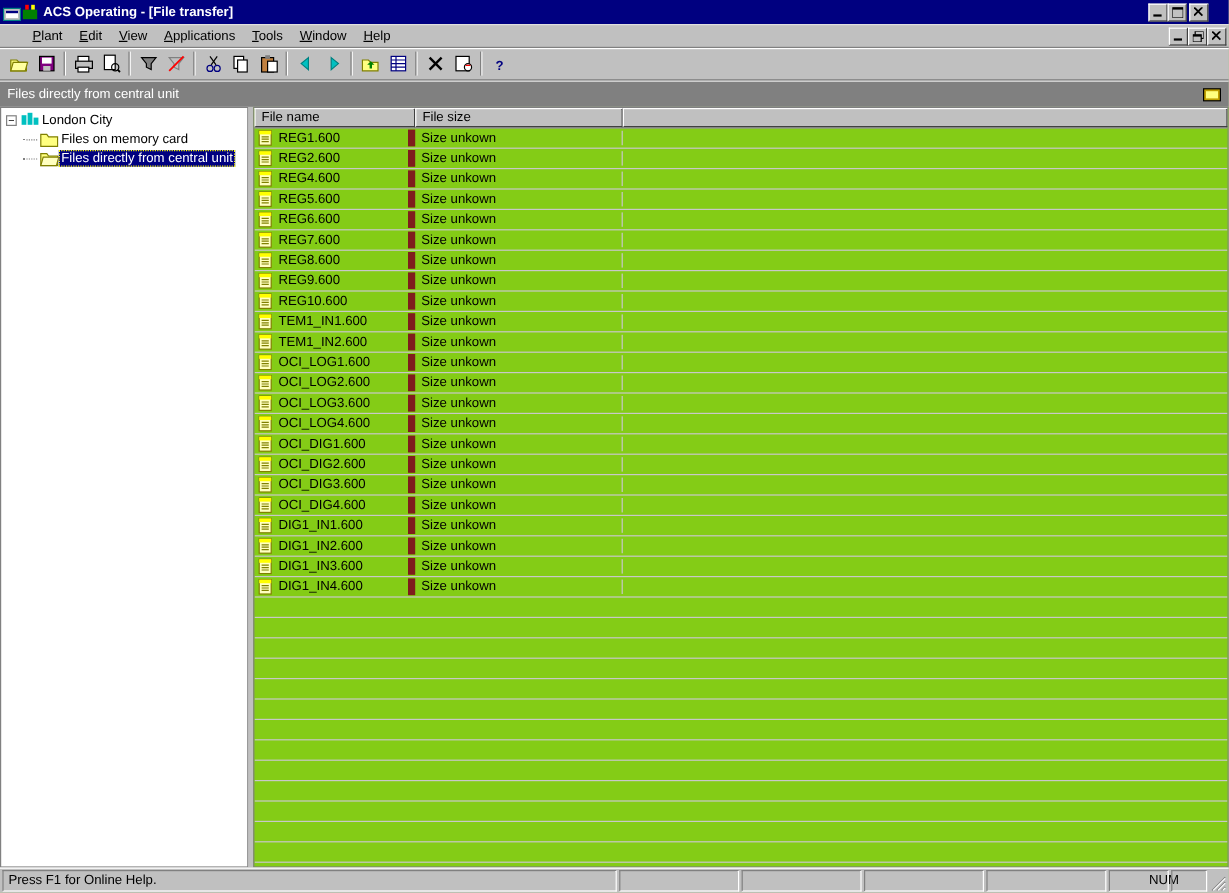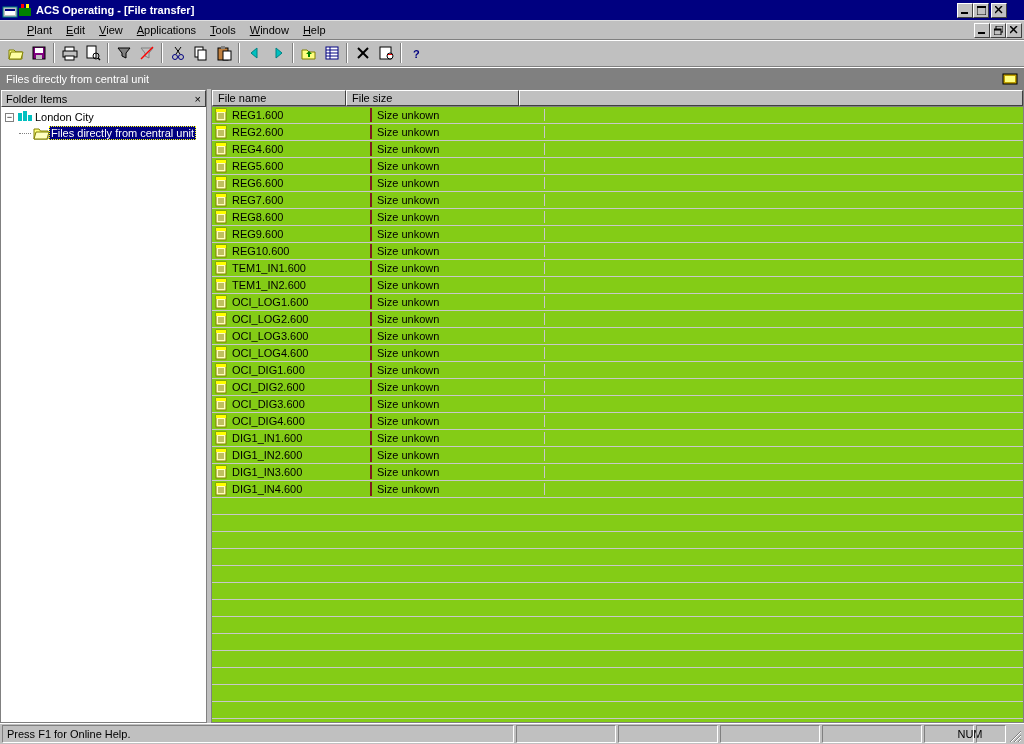--- a/index.html
+++ b/index.html
@@ -45,21 +45,21 @@
 .splitter { width:4px; background:#c0c0c0; cursor:col-resize; }
 
 .list-pane { flex:1; display:flex; flex-direction:column; border:1px solid #808080; background:#84cc16; overflow:hidden; }
 .list-hdr { height:17px; background:#c0c0c0; display:flex; border-bottom:1px solid #808080; }
 .col-hdr { border:1px solid; border-color:#fff #404040 #404040 #fff; display:flex; align-items:center; padding:0 5px; background:#c0c0c0; }
 .col-name { width:134px; }
 .col-size { width:173px; }
 .col-rest { flex:1; }
 .list-body { flex:1; overflow-y:auto; overflow-x:hidden; }
 .list-row { height:17px; display:flex; align-items:center; border-bottom:1px solid #c8c8c8; }
-.cell-name { width:160px; display:flex; align-items:center; padding-left:2px; border-right:2px solid #7f1d1d; }
+.cell-name { width:134px; display:flex; align-items:center; padding-left:2px; border-right:6px solid #7f1d1d; }
 .cell-size { width:173px; padding-left:5px; border-right:1px solid #c8c8c8; }
 .cell-rest { flex:1; }
 .file-icon { width:16px; height:14px; margin-right:2px; display:flex; align-items:center; justify-content:center; flex-shrink:0; }
 .list-row.empty .cell-name, .list-row.empty .cell-size { }
 
 
 .statusbar { height:21px; background:#c0c0c0; border-top:1px solid #fff; display:flex; align-items:center; padding:0 2px; }
 .status-text { flex:1; padding:0 4px; border:1px solid; border-color:#808080 #fff #fff #808080; height:18px; display:flex; align-items:center;text-align:center; }
 .status-cell { width:100px; height:18px; border:1px solid; border-color:#808080 #fff #fff #808080; margin-left:2px; display:flex; align-items:center; justify-content:center; }
 .status-cell.num { width:50px;padding-left:42px; }
@@ -258,35 +258,40 @@
     <svg width="16" height="16">
         <rect x="1" y="3" width="14" height="10" fill="#c0a000" stroke="#000"></rect>
         <rect x="3" y="5" width="10" height="6" fill="#ffff80"></rect>
       </svg>
   </span>
 </div>
 
 <div class="main">
 
   <div class="tree-pane">
-    <div class="tree-hdr">
-      <span>Folder Items</span>
-      <span class="close-x">×</span>
-    </div>
     <div class="tree-body">
       <div class="tree-row">
         <span class="tree-toggle">−</span>
         <span class="ticon">
             <svg width="16" height="14">
               <rect x="1" y="3" width="4" height="8" fill="#00c0c0"></rect>
               <rect x="6" y="1" width="4" height="10" fill="#00c0c0"></rect>
               <rect x="11" y="5" width="4" height="6" fill="#00c0c0"></rect>
             </svg>
           </span>
         <span class="tree-label">London City</span>
+      </div>
+      <div class="tree-row" style="padding-left:18px;">
+        <span class="tree-dots"></span>
+        <span class="ticon">
+            <svg width="16" height="14">
+              <path d="M1 3h5l1.5 2H15v8H1z" fill="#ffff80" stroke="#808000"></path>
+            </svg>
+          </span>
+        <span class="tree-label">Files on memory card</span>
       </div>
       <div class="tree-row" style="padding-left:18px;">
         <span class="tree-dots"></span>
         <span class="ticon">
             <svg width="16" height="14">
               <path d="M1 3h5l1.5 2H15v8H1z" fill="#ffff80" stroke="#808000"></path>
               <path d="M3 6h13l-2 7H1z" fill="#ffffc0" stroke="#808000"></path>
             </svg>
           </span>
         <span class="tree-label sel">Files directly from central unit</span>

